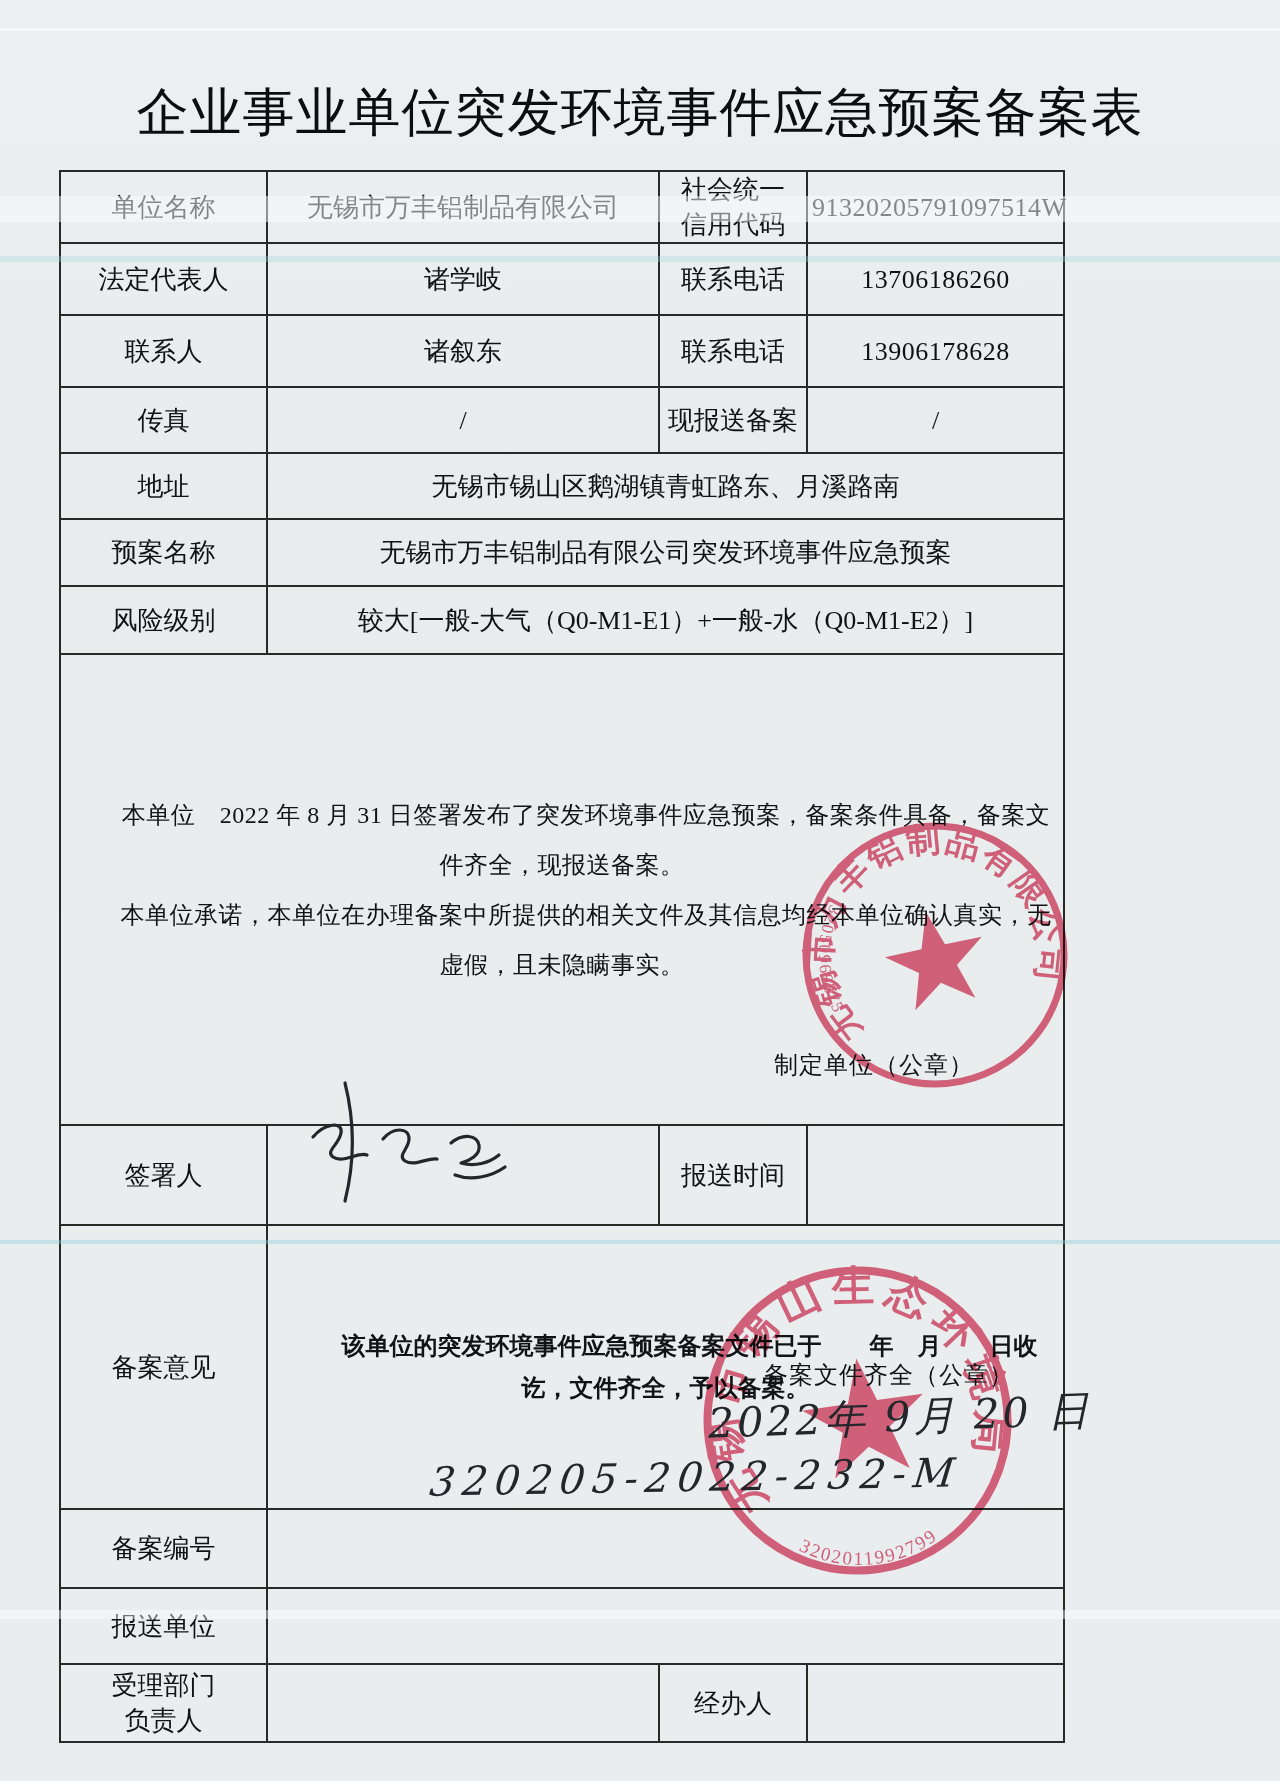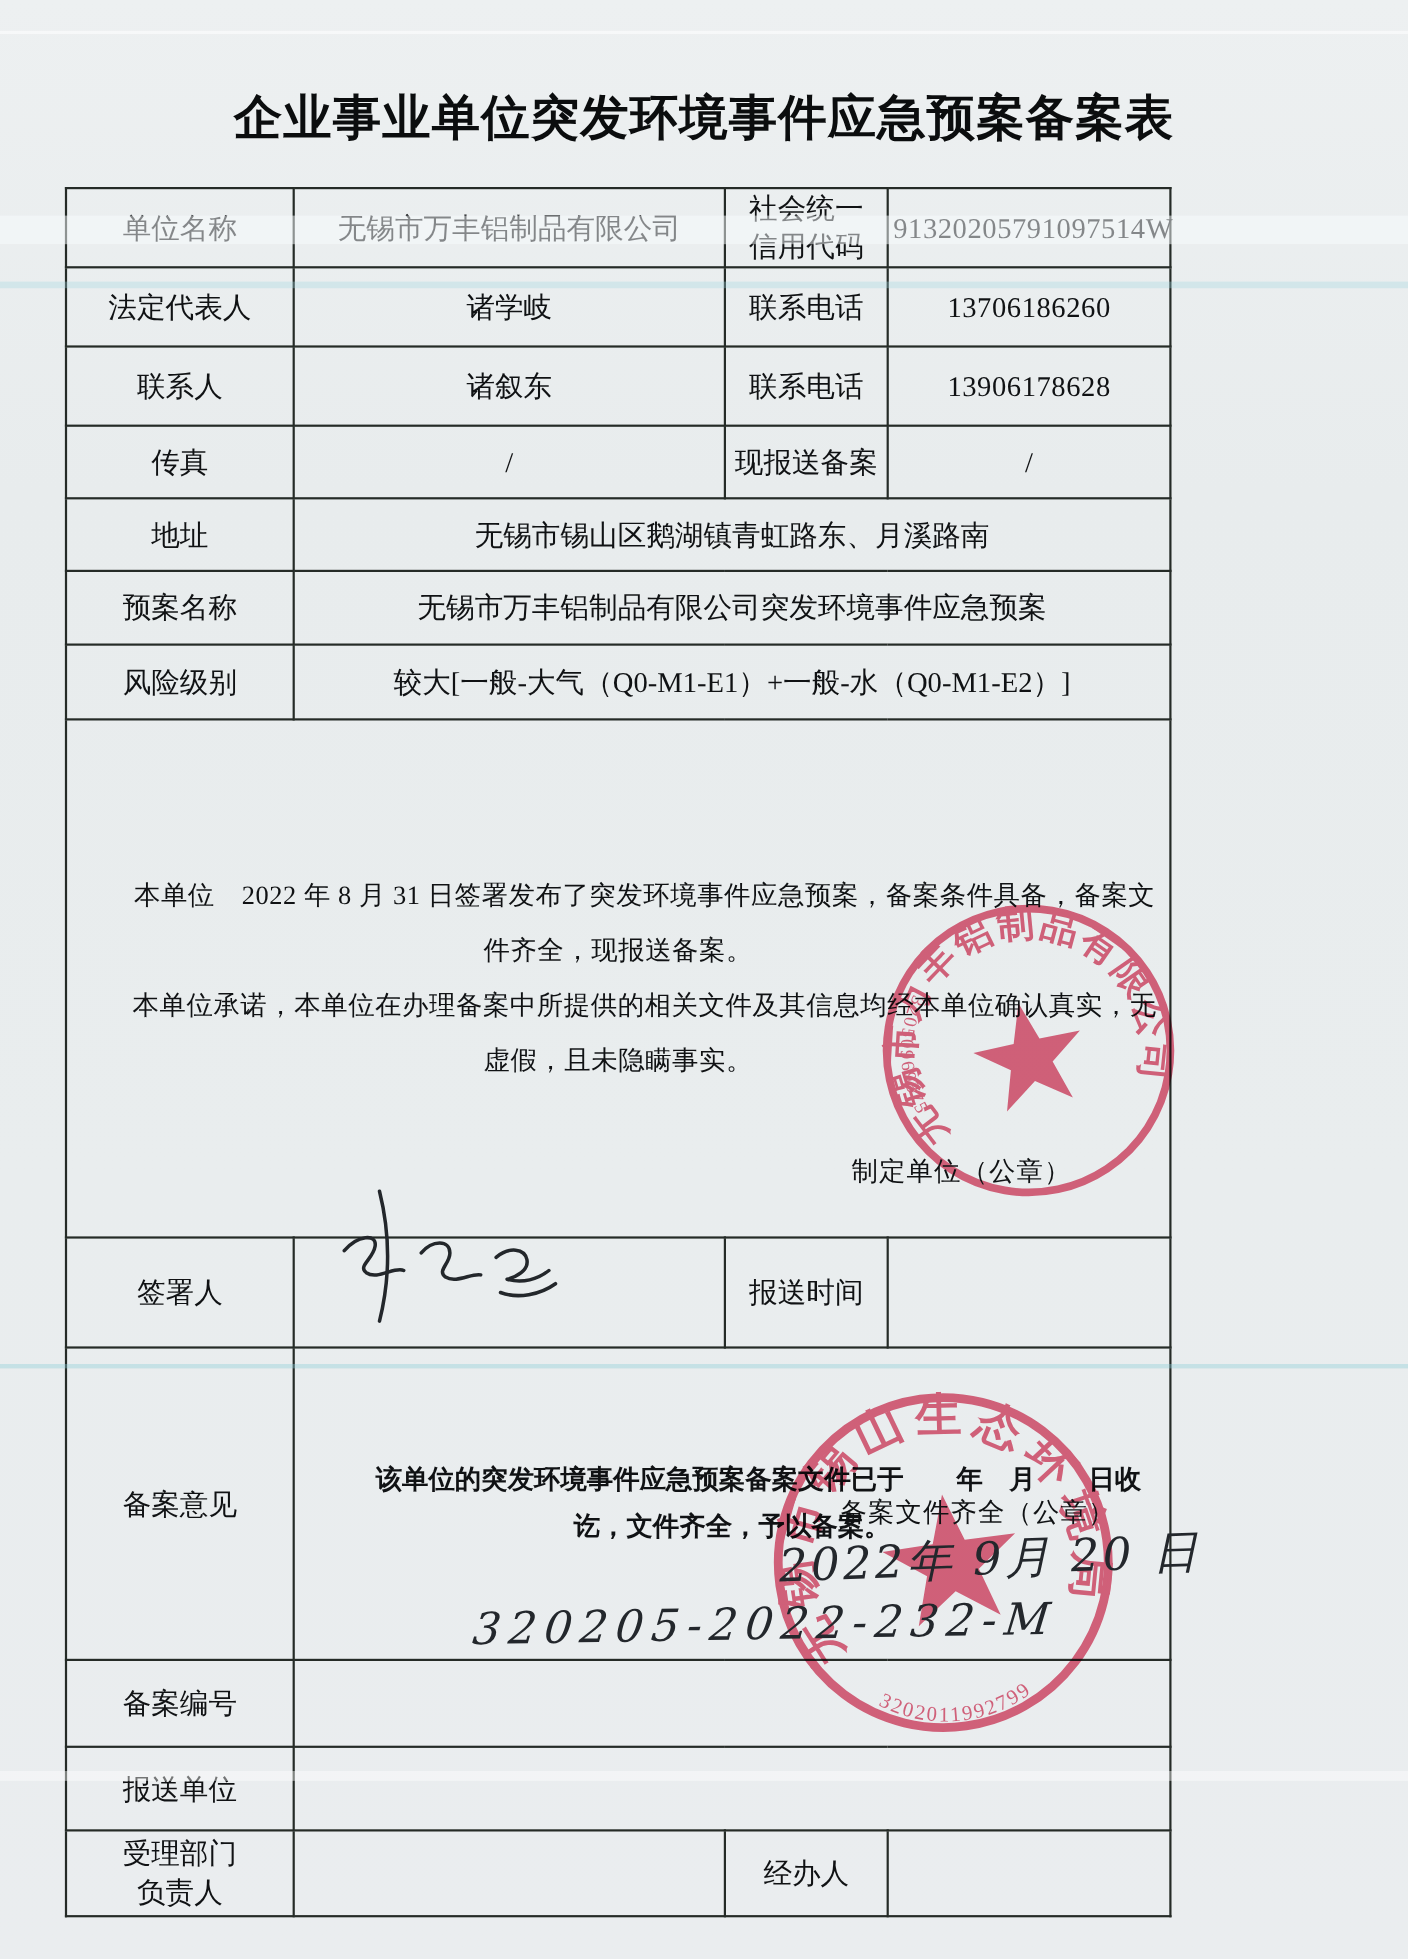--- a/index.html
+++ b/index.html
@@ -7,22 +7,22 @@
         background:linear-gradient(180deg,#edf0f1 0%,#e8eced 25%,#e9edee 60%,#eaeDEF 100%);
         background-color:#e9edee;
         font-family:"Liberation Serif","DejaVu Serif",serif;color:#16181a;}
   .band{position:absolute;left:0;width:100%;pointer-events:none;z-index:6;}
   .b1{top:28px;height:3px;background:rgba(255,255,255,.55);}
   .b2{top:196px;height:26px;background:rgba(248,252,253,.5);}
   .b3{top:256px;height:6px;background:rgba(160,215,225,.33);}
   .b4{top:1240px;height:4px;background:rgba(140,205,215,.38);}
   .b5{top:1610px;height:9px;background:rgba(255,255,255,.42);}
   .title{position:absolute;top:78px;left:0;width:100%;text-align:center;z-index:2;
-         font-family:"Liberation Sans","DejaVu Sans",sans-serif;font-weight:700;
-         font-size:44px;letter-spacing:1px;color:#0b0d0e;}
+         font-family:"Liberation Sans","DejaVu Sans",sans-serif;font-weight:400;
+         font-size:52px;letter-spacing:1px;color:#0b0d0e;}
   table.form{position:absolute;left:59px;top:170px;width:1004px;z-index:2;
              border-collapse:collapse;table-layout:fixed;padding-left:26px;}
   .form td{border:2.5px solid #252b27;padding:0 4px;text-align:center;vertical-align:middle;
            font-size:26px;line-height:1.35;color:#101214;}
   .num{font-size:24px;letter-spacing:.5px;margin-left:32px;}
   .decl-cell{vertical-align:top;text-align:left;padding:28px 18px 0 16px;}
   .decl-cell p{margin:0;text-indent:2em;font-size:24px;line-height:50px;letter-spacing:.5px;}
   .opinion-cell{vertical-align:top;text-align:left;padding:5px 8px 0 12px;}
   .opinion-text{text-indent:2em;font-size:24px;line-height:42px;font-weight:bold;}
   .overlay{position:absolute;z-index:4;}

